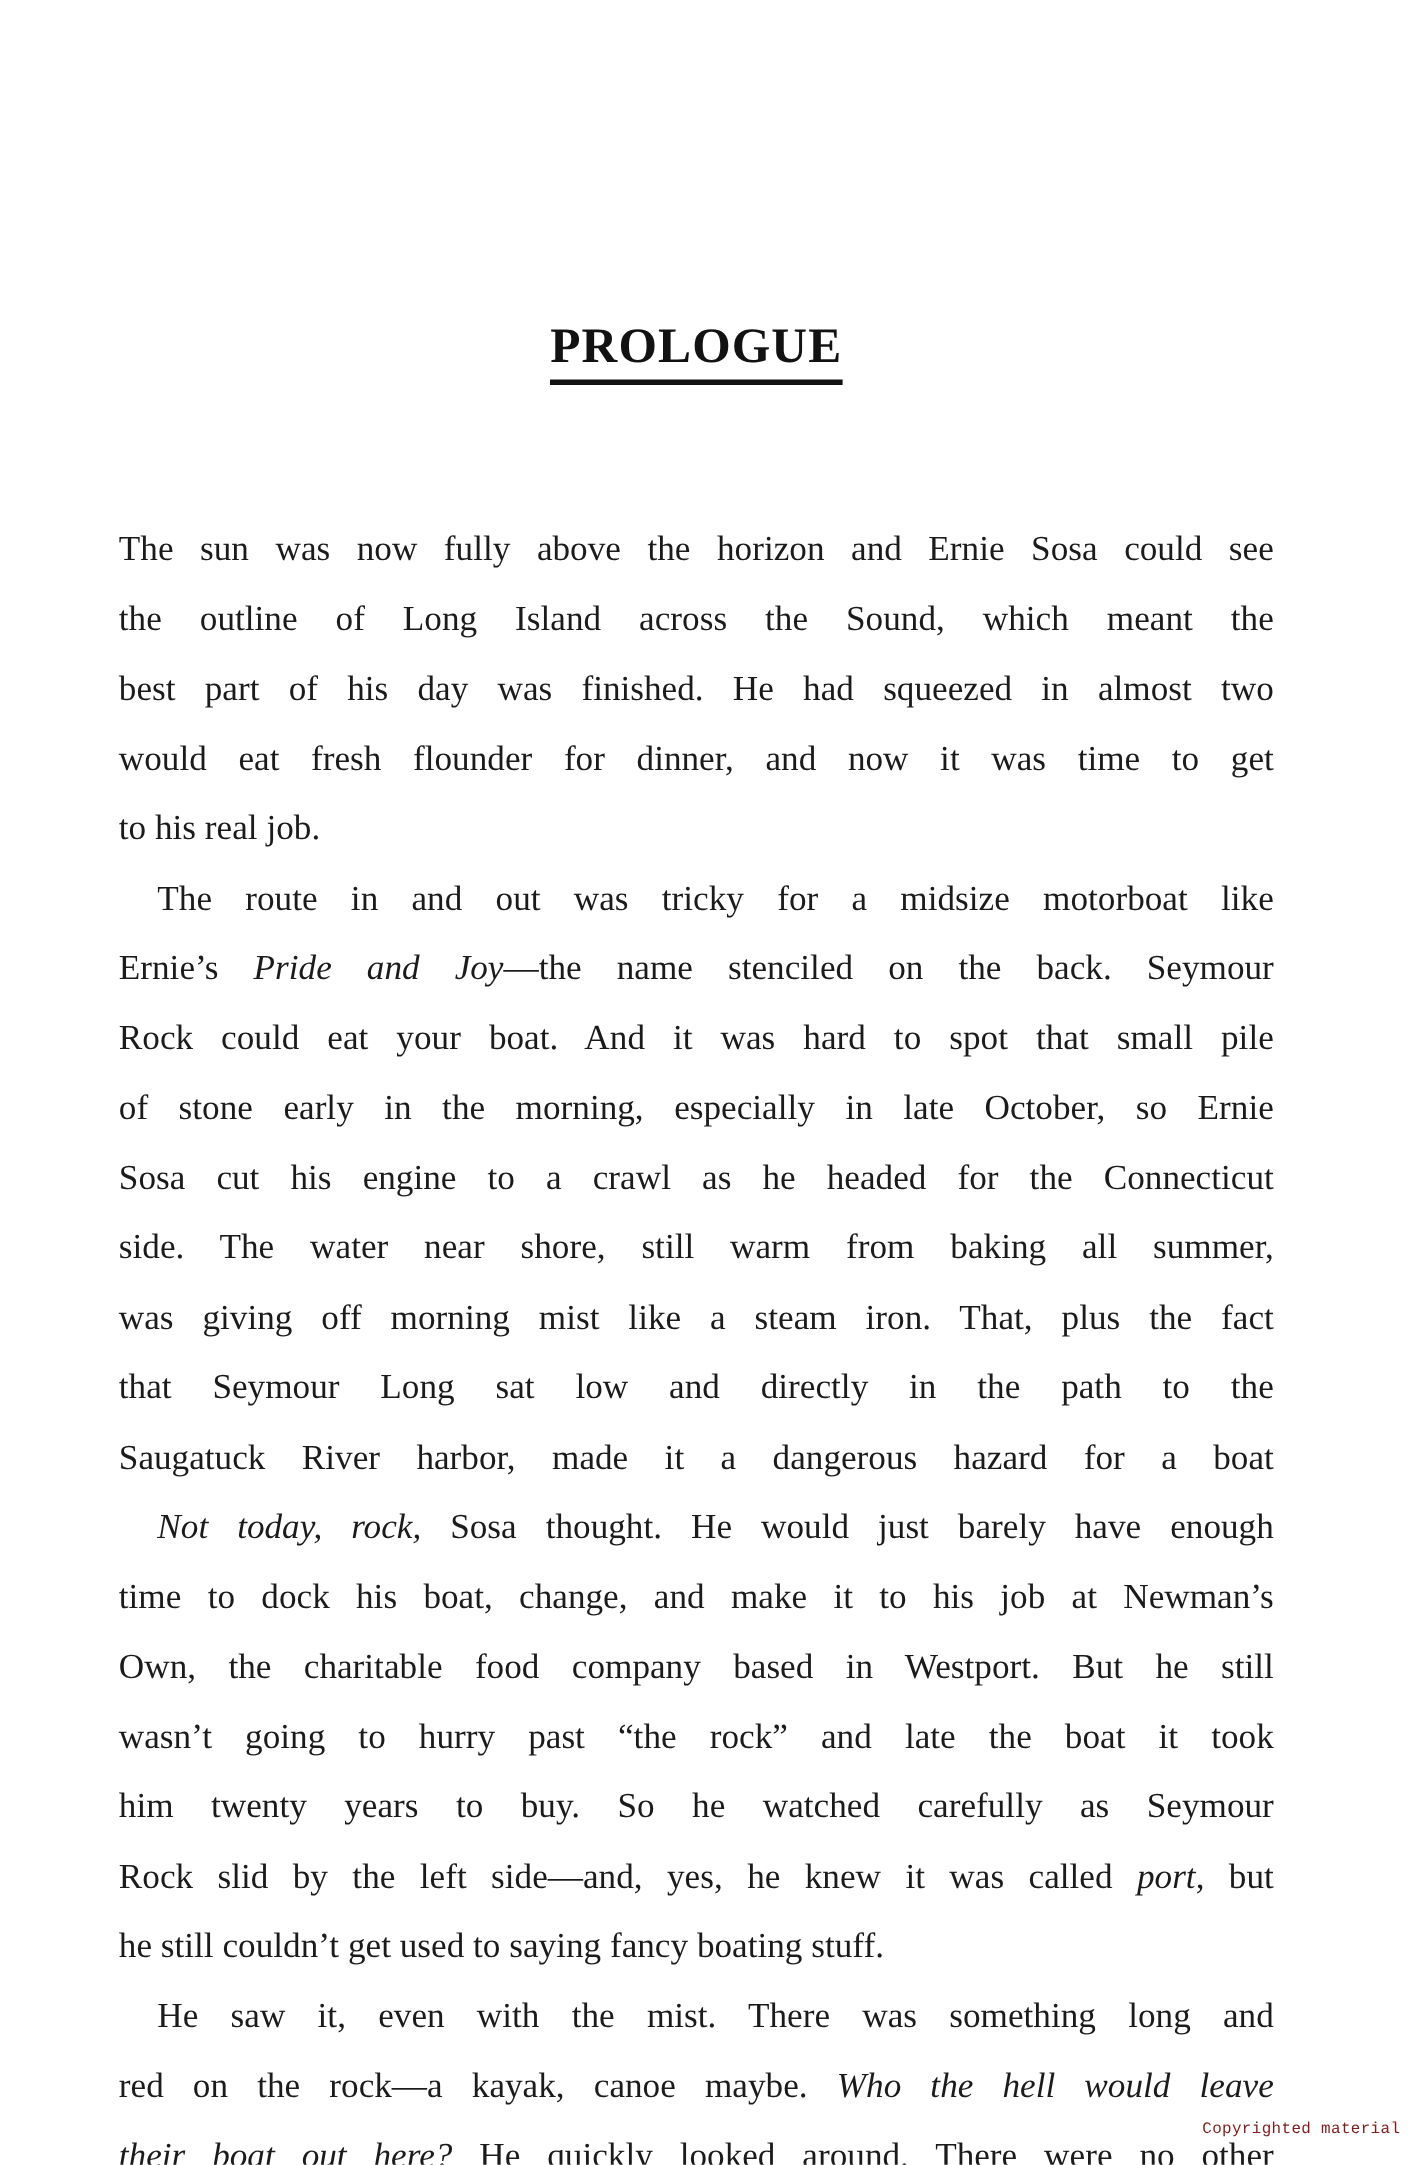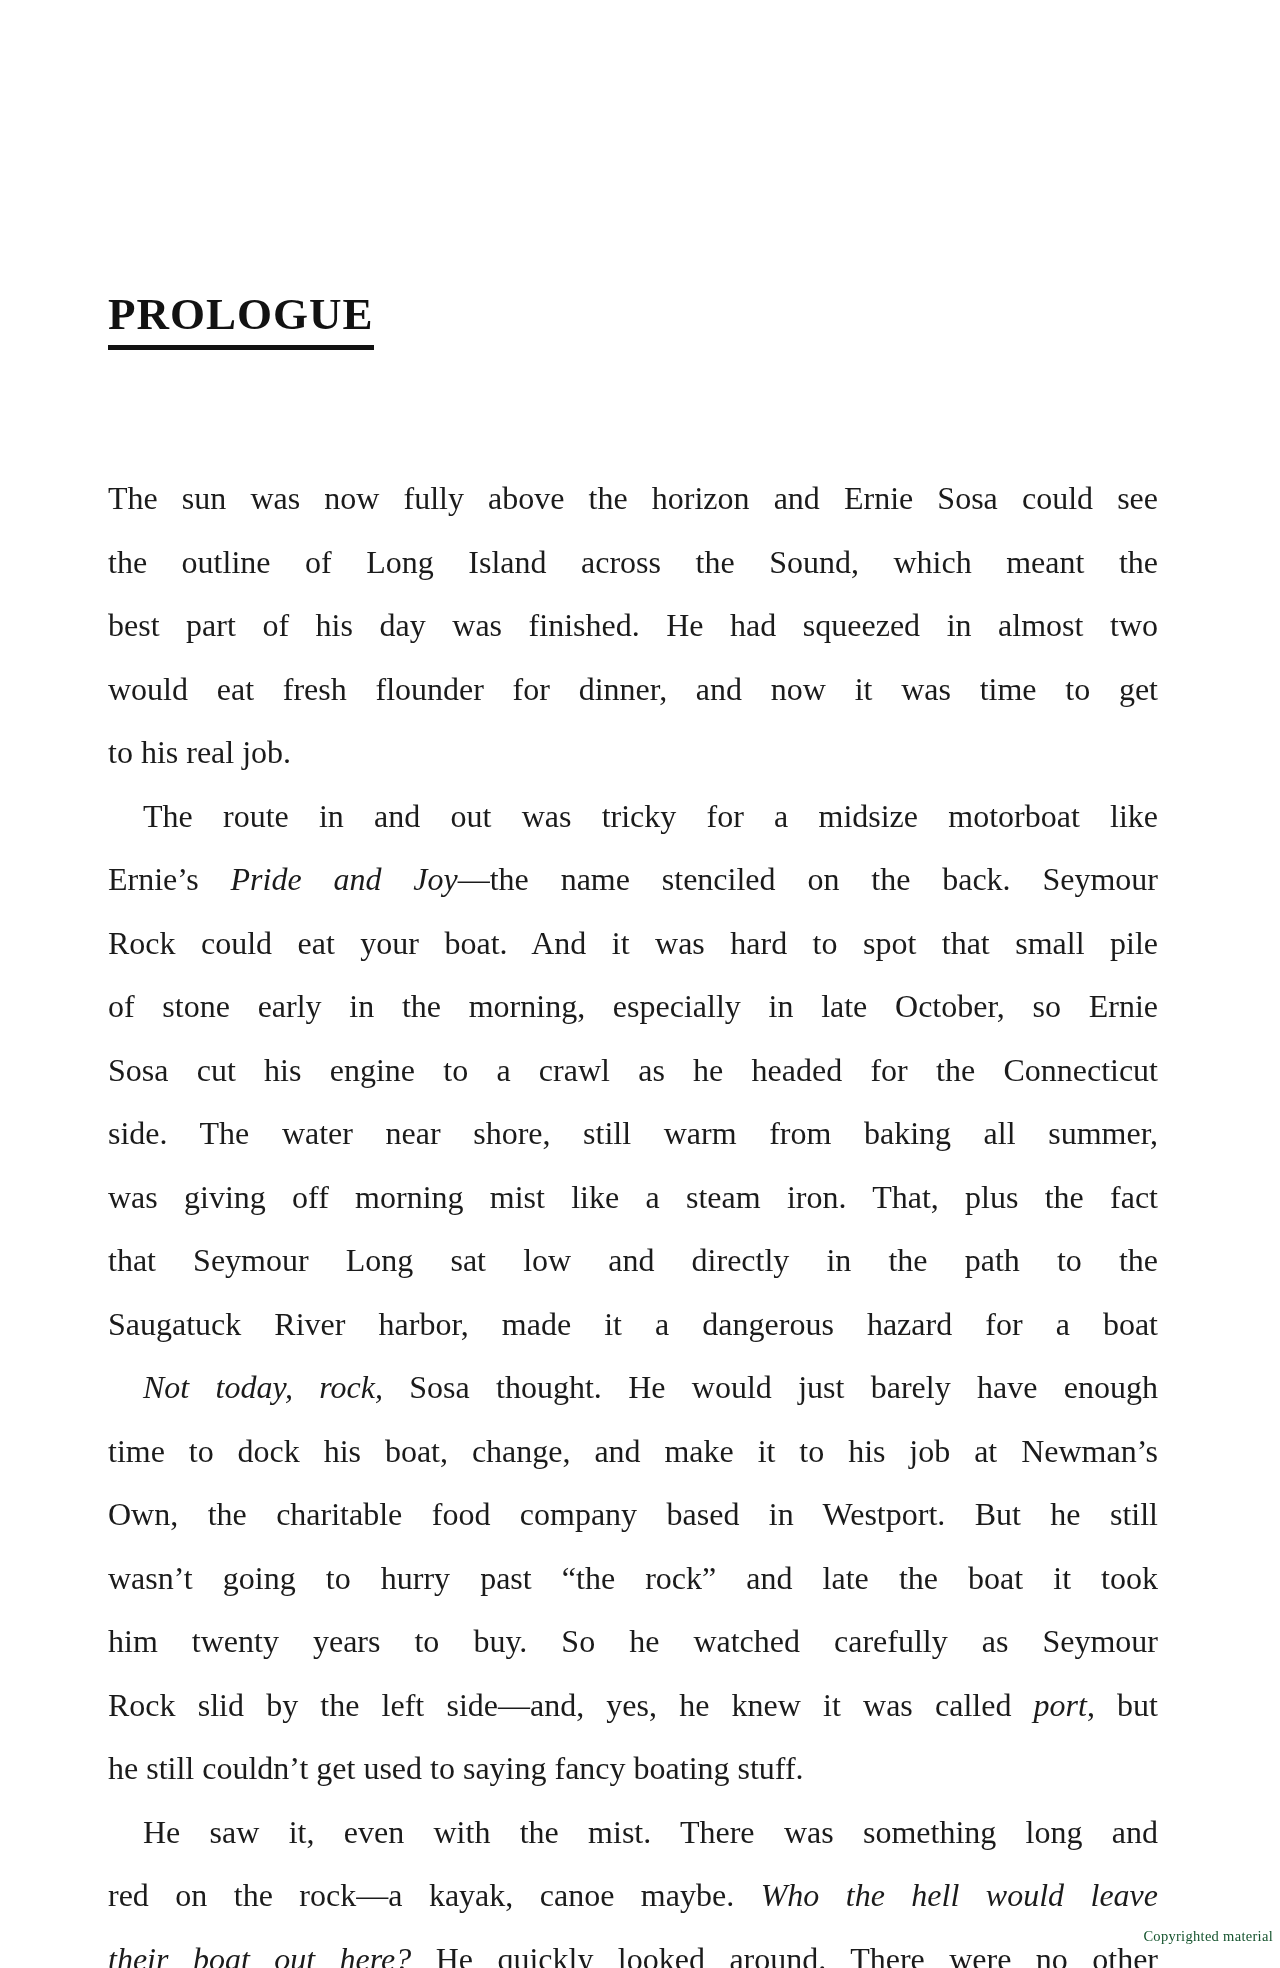--- a/index.html
+++ b/index.html
@@ -10,21 +10,21 @@
     height: 1968px;
     background: #ffffff;
     overflow: hidden;
     font-family: "Liberation Serif", "DejaVu Serif", serif;
   }
   .title-wrap {
     position: absolute;
     top: 292px;
     left: 108px;
     width: 1050px;
-    text-align: left;
+    text-align: center;
   }
   .chapter-title {
     display: inline-block;
     font-family: "Liberation Serif", "DejaVu Serif", serif;
     font-weight: bold;
     font-size: 45px;
     line-height: 1;
     letter-spacing: 1px;
     color: #121212;
     border-bottom: 5px solid #121212;
@@ -43,24 +43,24 @@
   .line.just {
     text-align: justify;
     text-align-last: justify;
   }
   .line.indent { text-indent: 35px; }
   .it { font-style: italic; }
   .watermark {
     position: absolute;
     top: 1928px;
     right: 7px;
-    font-family: Liberation Serif, serif;
+    font-family: Liberation Mono, monospace;
     font-size: 14.5px;
     letter-spacing: 0.3px;
-    color: #14532d;
+    color: #7f1d1d;
   }
 </style>
 </head>
 <body>
 
 <div class="page">
 
   <div class="title-wrap">
     <span class="chapter-title">PROLOGUE</span>
   </div>

